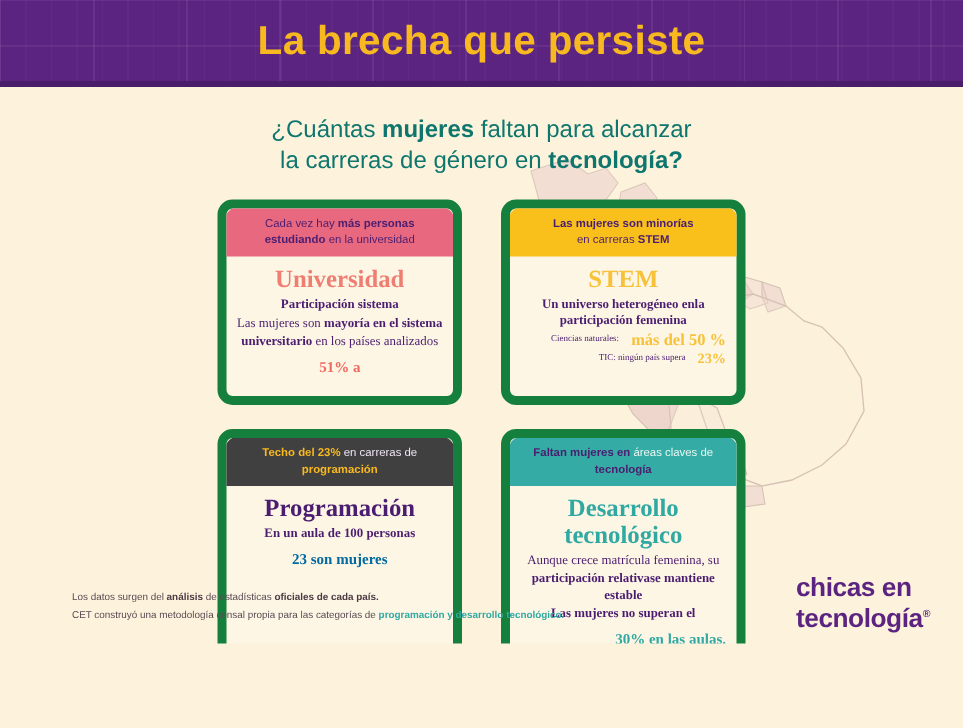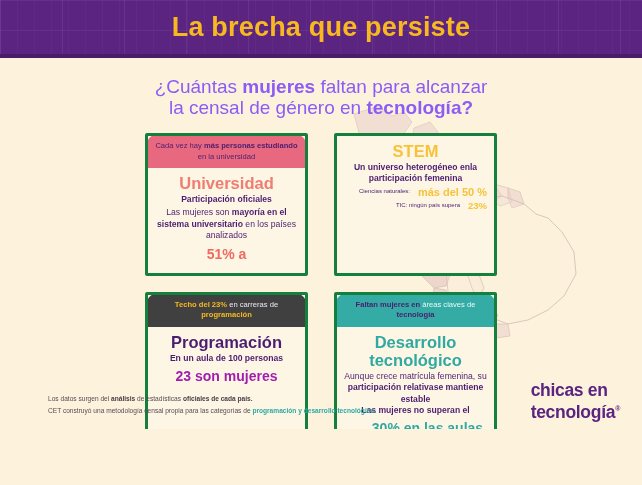--- a/index.html
+++ b/index.html
@@ -42,55 +42,56 @@
   }
   .header-rule{height:4px;background:#4a1d6b;}
 
   
   .map-wrap{position:absolute;left:352px;top:92px;width:290px;height:330px;z-index:0;opacity:.55;}
 
   
   .subtitle{
     position:relative;z-index:3;
     text-align:center;
-    color:#8b5cf6;
-    font-size:19px;
+    color:#0f766e;
+    font-size:16px;
     line-height:21px;
     margin-top:18px;
   }
   .subtitle b{font-weight:bold;}
 
   
   .cards{
     position:relative;z-index:3;
     margin:15px auto 0 auto;
     width:352px;
     display:grid;
     grid-template-columns:163px 163px;
     grid-gap:16px 26px;
   }
   .card{
     background:#fdf6e4;
-    border:3px solid #15803d;
-    border-radius:2px;
+    border:6px solid #15803d;
+    border-radius:10px;
     overflow:hidden;
     box-sizing:border-box;
   }
   .card-head{
     text-align:center;
     font-size:7.6px;
     line-height:10.5px;
     padding:6px 7px;
     border-radius:9px 9px 0 0;
     margin:-1px -1px 0 -1px;
   }
   .card-head b{font-weight:bold;}
   .card-body{
     padding:6px 7px 9px 7px;
     text-align:center;
+    font-family:Liberation Serif, serif;
   }
   .card-title{
     font-size:16.5px;
     font-weight:bold;
     line-height:18px;
     margin-bottom:2px;
   }
   .card-sub{
     color:#4b1d70;
     font-size:8.6px;
@@ -98,38 +99,38 @@
     line-height:11px;
     margin-bottom:2px;
   }
   .card-text{
     color:#4b1d70;
     font-size:8.6px;
     line-height:11.5px;
   }
   .card-text b{font-weight:bold;}
   .card-big{
-    font-size:14px;
+    font-size:10px;
     font-weight:bold;
     line-height:19px;
     margin-top:3px;
   }
 
   
   .c1 .card-head{background:#e8697f;color:#4b1d70;}
   .c1 .card-title{color:#ef7d72;}
   .c1 .card-big{color:#ef6a61;}
   
   .c2 .card-head{background:#f9c01b;color:#4b1d70;}
   .c2 .card-title{color:#f7c23a;}
   
   .c3 .card-head{background:#404040;color:#efe6f5;}
   .c3 .card-head b{color:#f7b820;}
   .c3 .card-title{color:#4b1d70;}
-  .c3 .card-big{color:#a21caf;}
+  .c3 .card-big{color:#0369a1;}
   
   .c4 .card-head{background:#34aca5;color:#eaf7f5;}
   .c4 .card-head b{color:#4b1d70;}
   .c4 .card-title{color:#2fa9a2;}
   .c4 .card-big{color:#2fa9a2;text-align:right;}
 
   
   .stat-row{
     display:flex;align-items:center;justify-content:flex-end;
     gap:8px;margin-top:2px;
@@ -227,41 +228,45 @@
       <path d="M124 208 L140 210 L146 224 L134 230 L124 222 Z" fill="#e6c6cb" fill-opacity=".4" stroke="#b79a95" stroke-width=".7"></path>
       <path d="M140 232 L156 232 L158 244 L144 246 Z" fill="#d6a8b4" fill-opacity=".5" stroke="#b79a95" stroke-width=".7"></path>
     </svg>
   </div>
 
   <div class="subtitle">
     <div>
       <span>¿Cuántas </span><b>mujeres</b><span> faltan para alcanzar</span>
     </div>
     <div>
-      <span>la censal de género en </span><b>tecnología?</b>
+      <span>la carreras de género en </span><b>tecnología?</b>
     </div>
   </div>
 
   <div class="cards">
 
     <div class="card c1">
       <div class="card-head">
         <span>Cada vez hay </span><b>más personas estudiando</b><span> en la universidad</span>
       </div>
       <div class="card-body">
         <div class="card-title">Universidad</div>
-        <div class="card-sub">Participación oficiales</div>
+        <div class="card-sub">Participación sistema</div>
         <div class="card-text">
           <span>Las mujeres son </span><b>mayoría en el sistema universitario</b><span> en los países analizados</span>
         </div>
         <div class="card-big">51% a</div>
       </div>
     </div>
 
     <div class="card c2">
+      <div class="card-head">
+        <b>Las mujeres son minorías</b><br>
+        <span>en carreras </span><b>STEM</b>
+      </div>
       <div class="card-body">
         <div class="card-title">STEM</div>
         <div class="card-sub">Un universo heterogéneo enla participación femenina</div>
         <div class="stat-row">
           <div class="stat-label">Ciencias naturales:</div>
           <div class="stat-value">más del 50 %</div>
         </div>
         <div class="stat-row small">
           <div class="stat-label">TIC: ningún país supera</div>
           <div class="stat-value">23%</div>

